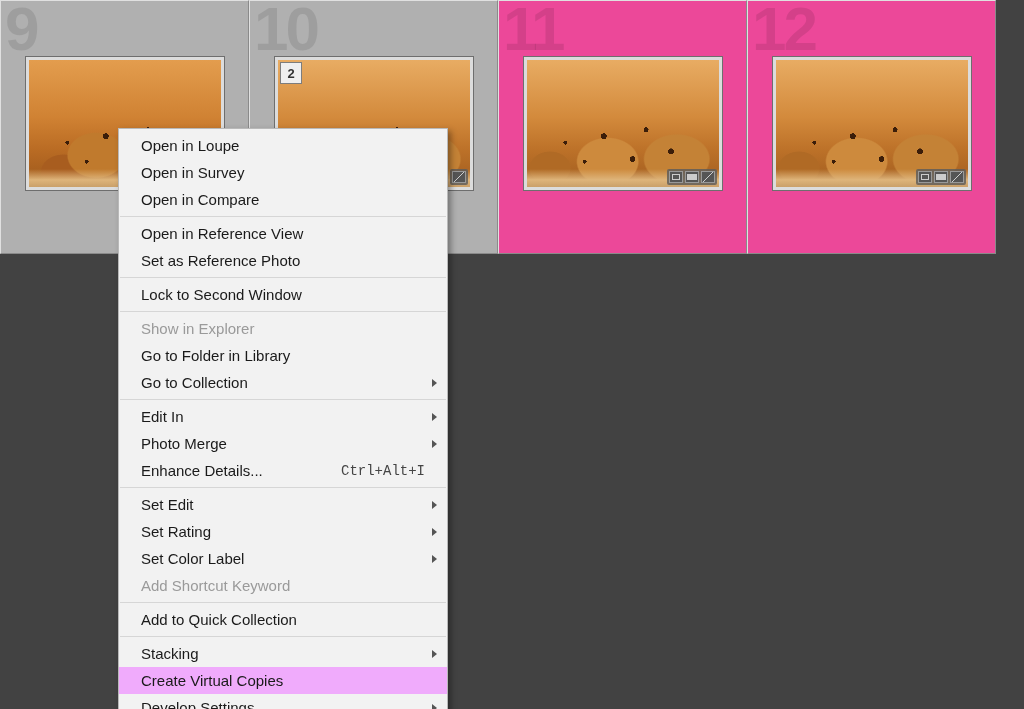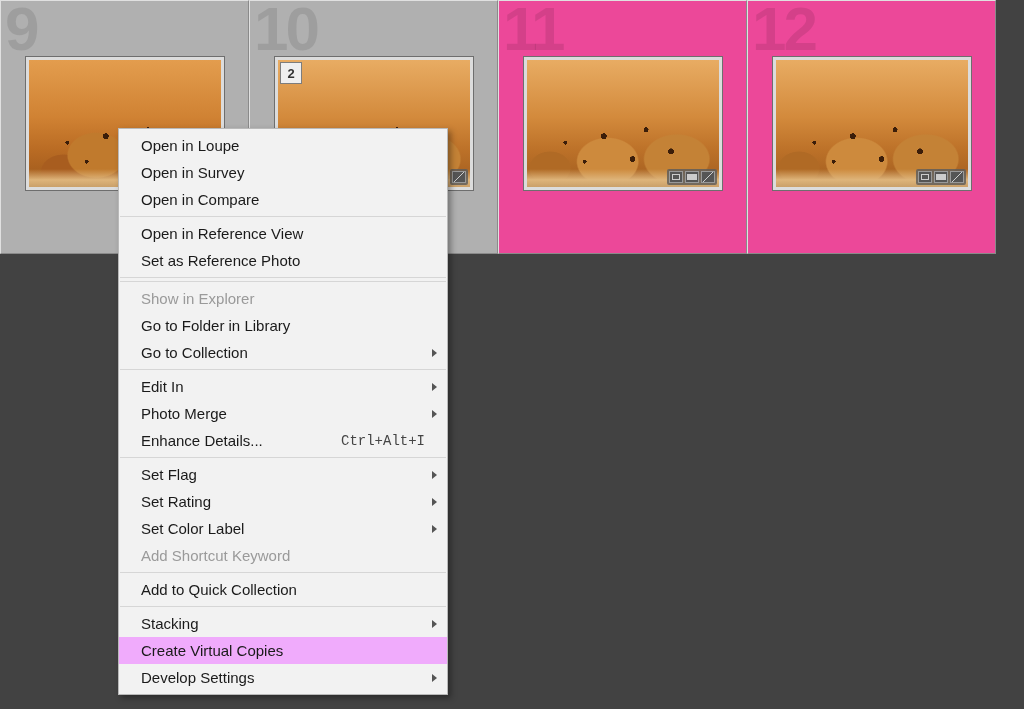--- a/index.html
+++ b/index.html
@@ -249,20 +249,24 @@
     <div class="sep"></div>
     <div class="mi">
       <span>Open in Reference View</span>
       <span class="spacer"></span>
     </div>
     <div class="mi">
       <span>Set as Reference Photo</span>
       <span class="spacer"></span>
     </div>
     <div class="sep"></div>
+    <div class="mi">
+      <span>Lock to Second Window</span>
+      <span class="spacer"></span>
+    </div>
     <div class="sep"></div>
     <div class="mi disabled">
       <span>Show in Explorer</span>
       <span class="spacer"></span>
     </div>
     <div class="mi">
       <span>Go to Folder in Library</span>
       <span class="spacer"></span>
     </div>
     <div class="mi">
@@ -281,21 +285,21 @@
       <span class="spacer"></span>
       <span class="arrow"></span>
     </div>
     <div class="mi">
       <span>Enhance Details...</span>
       <span class="spacer"></span>
       <span class="shortcut">Ctrl+Alt+I</span>
     </div>
     <div class="sep"></div>
     <div class="mi">
-      <span>Set Flag</span>
+      <span>Set Edit</span>
       <span class="spacer"></span>
       <span class="arrow"></span>
     </div>
     <div class="mi">
       <span>Set Rating</span>
       <span class="spacer"></span>
       <span class="arrow"></span>
     </div>
     <div class="mi">
       <span>Set Color Label</span>

